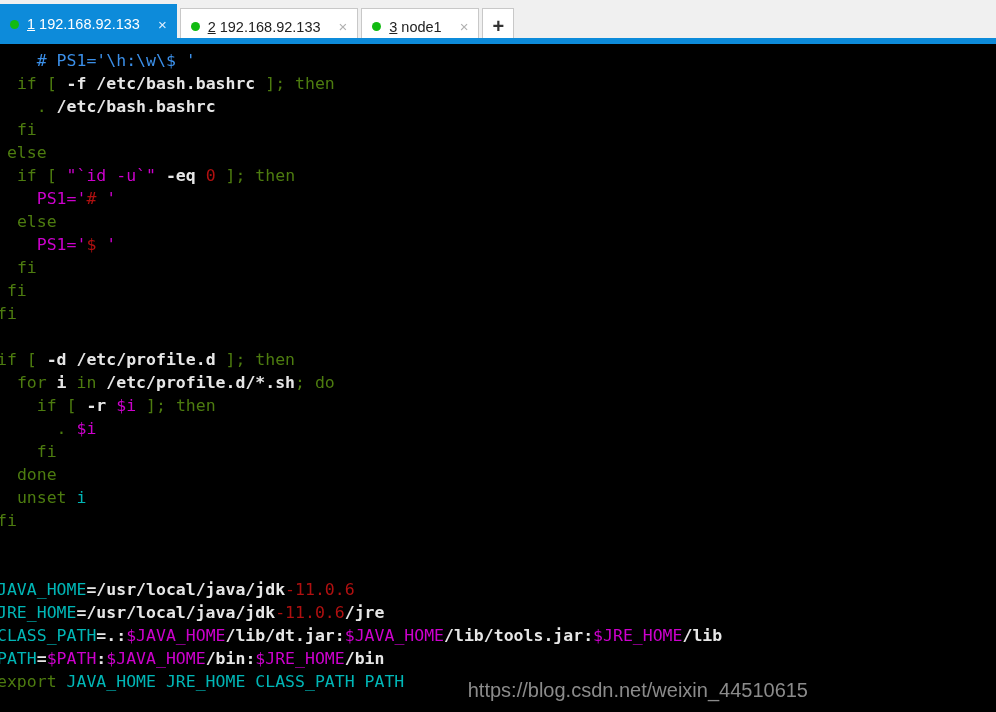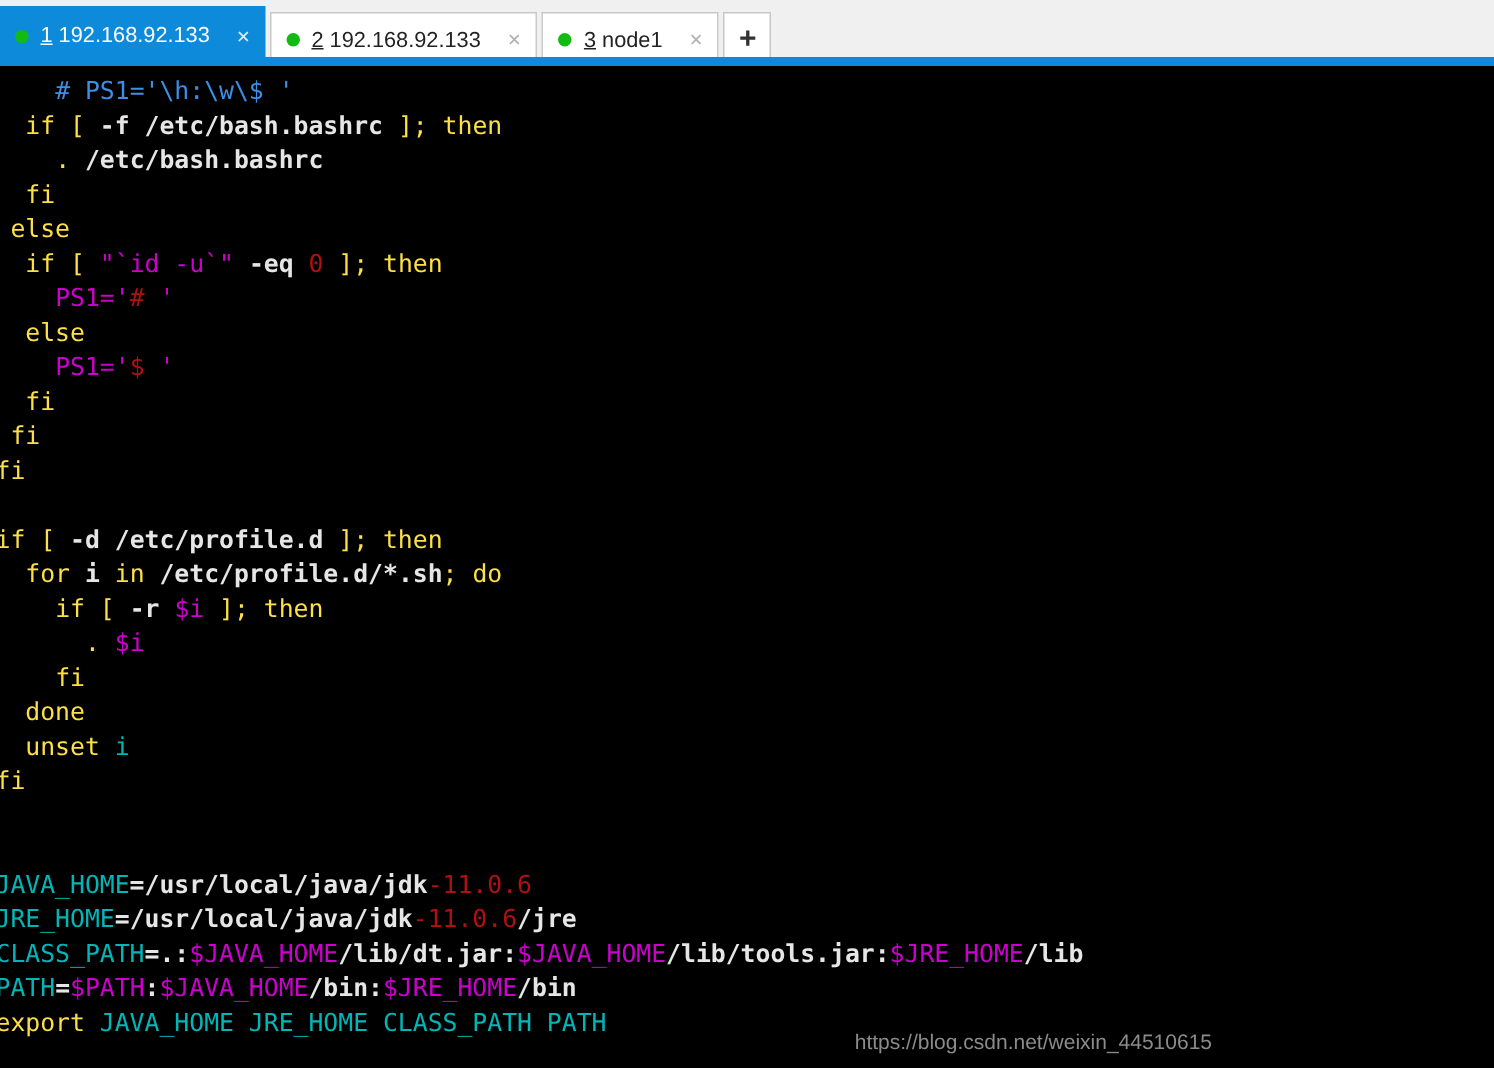--- a/index.html
+++ b/index.html
@@ -124,33 +124,33 @@
     font-family: "DejaVu Sans Mono", monospace;
     font-size: 16.5px;
     line-height: 23px;
     white-space: pre;
     letter-spacing: 0px;
   }
   .ln { height: 23px; }
 
   
   .c-def { color: #e6e6e6; font-weight: bold; }
-  .c-yel { color: #fde047; }
+  .c-yel { color: #4d7c0f; }
   .c-blu { color: #3b8fe8; }
   .c-mag { color: #cc00cc; }
   .c-red { color: #b01010; }
   .c-cya { color: #00b6b6; }
 
   #watermark {
     position: absolute;
     right: 12px;
     bottom: 10px;
     color: #8b8b8b;
     font-family: "Liberation Sans", sans-serif;
-    font-size: 14px;
+    font-size: 20px;
     white-space: nowrap;
   }
 </style>
 </head>
 <body>
 
 <div id="tabbar">
   <div id="tabstrip">
       <div class="tab active">
         <span class="tab-dot" style="background: rgb(18, 187, 18);"></span>

